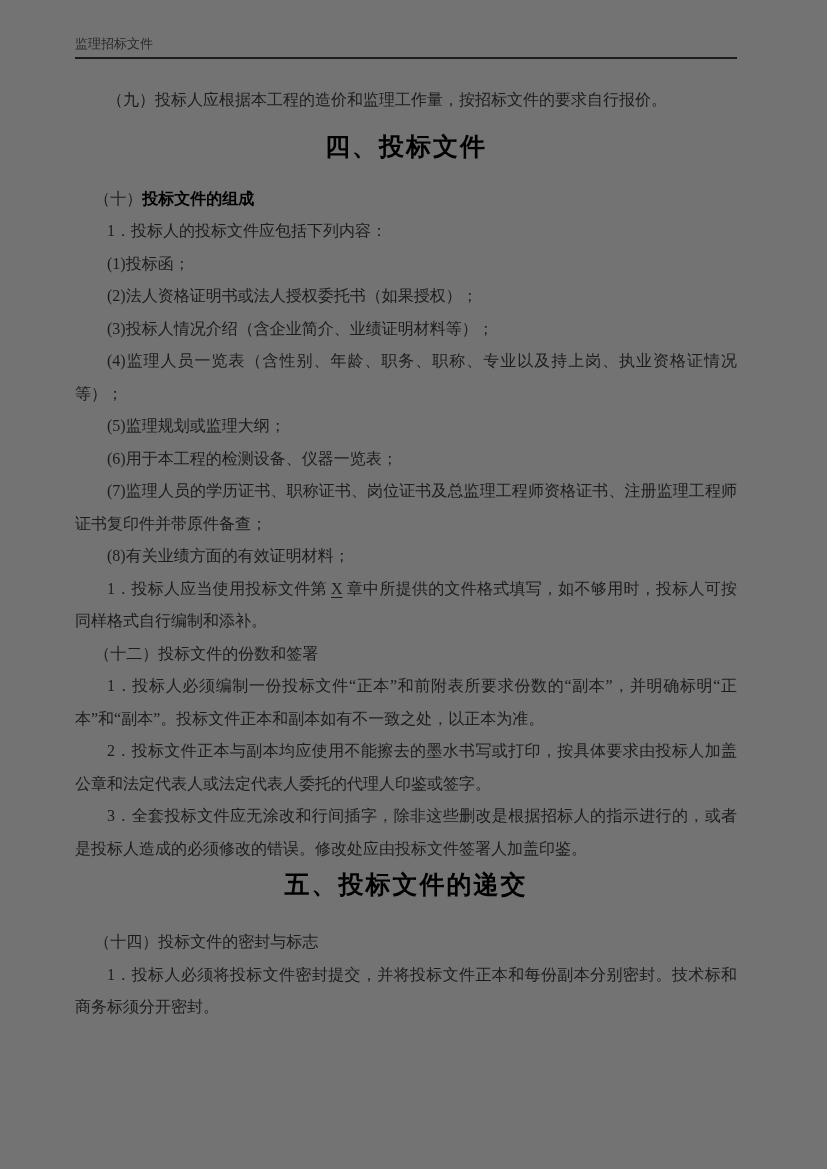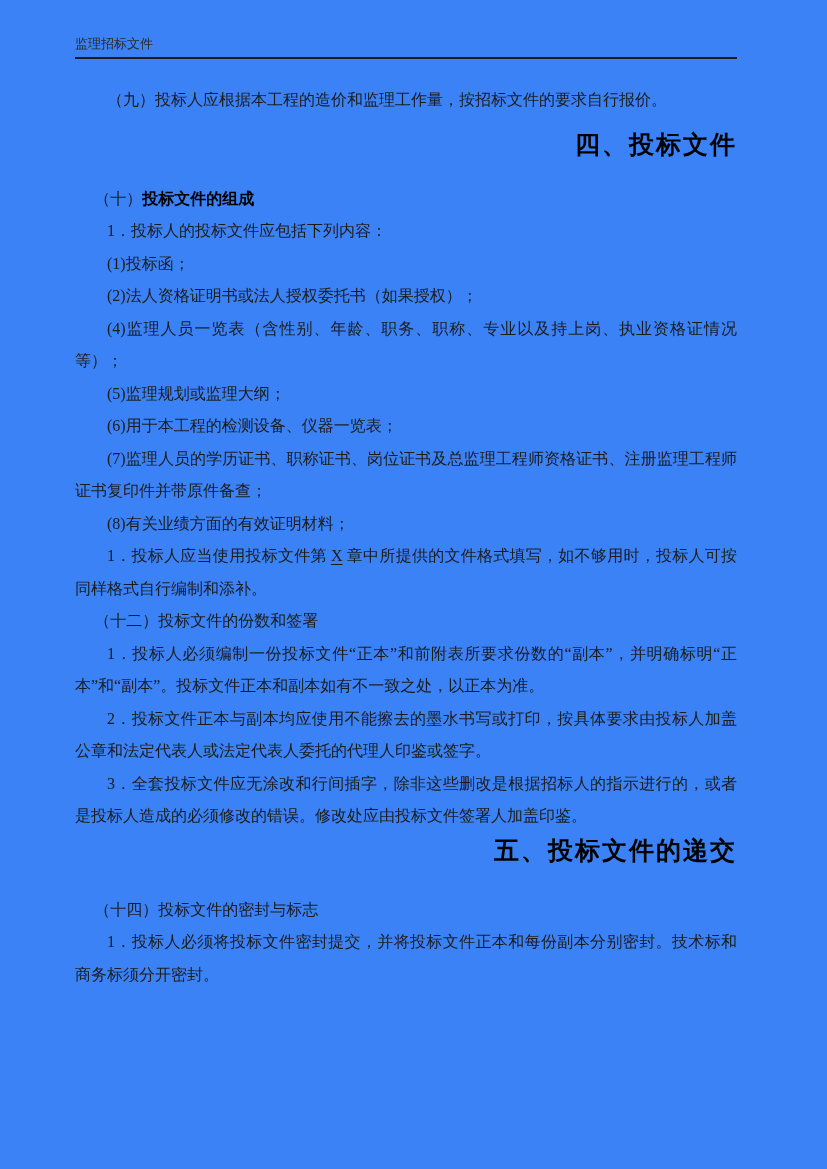--- a/index.html
+++ b/index.html
@@ -2,21 +2,21 @@
 <html><head>
 <meta charset="utf-8">
 <style>
   * { margin: 0; padding: 0; box-sizing: border-box; }
   html, body { background: #ffffff; }
   .page {
     position: relative;
     width: 827px;
     height: 1169px;
     margin: 0 auto;
-    background: #3b82f6;
+    background: #737373;
     overflow: hidden;
     font-family: "Liberation Serif", "DejaVu Serif", serif;
     color: #1c1c1c;
   }
   .page-header {
     margin: 36px 90px 0 75px;
     padding-bottom: 5px;
     border-bottom: 2px solid #1c1c1c;
     font-size: 13px;
     line-height: 16px;
@@ -31,26 +31,26 @@
   .para {
     text-indent: 2em;
   }
   .para-first {
     margin-top: 25px;
   }
   .clause-head {
     text-indent: 1.2em;
   }
   .chapter-heading {
-    font-family: Liberation Mono, monospace;
+    font-family: Liberation Serif, serif;
     font-weight: bold;
     font-size: 25px;
     line-height: 30px;
     letter-spacing: 2px;
-    text-align: right;
+    text-align: center;
     color: #000000;
   }
   .chapter-heading.h4 { margin-top: 15px; margin-bottom: 21px; }
   .chapter-heading.h5 { margin-top: 5px; margin-bottom: 26px; }
   .bold-title {
     font-family: Liberation Serif, serif;
     font-weight: bold;
     color: #000000;
   }
   .u-blank {
@@ -72,20 +72,21 @@
     <p class="para para-first">（九）投标人应根据本工程的造价和监理工作量，按招标文件的要求自行报价。</p>
 
     <div class="chapter-heading h4">四、投标文件</div>
 
     <p class="para clause-head"><span>（十）</span><span class="bold-title">投标文件的组成</span></p>
 
     <p class="para">1．投标人的投标文件应包括下列内容：</p>
 
     <p class="para">(1)投标函；</p>
     <p class="para">(2)法人资格证明书或法人授权委托书（如果授权）；</p>
+    <p class="para">(3)投标人情况介绍（含企业简介、业绩证明材料等）；</p>
     <p class="para">(4)监理人员一览表（含性别、年龄、职务、职称、专业以及持上岗、执业资格证情况等）；</p>
     <p class="para">(5)监理规划或监理大纲；</p>
     <p class="para">(6)用于本工程的检测设备、仪器一览表；</p>
     <p class="para">(7)监理人员的学历证书、职称证书、岗位证书及总监理工程师资格证书、注册监理工程师证书复印件并带原件备查；</p>
     <p class="para">(8)有关业绩方面的有效证明材料；</p>
 
     <p class="para"><span>1．投标人应当使用投标文件第 </span><span class="u-blank">X</span><span> 章中所提供的文件格式填写，如不够用时，投标人可按同样格式自行编制和添补。</span></p>
 
     <p class="para clause-head">（十二）投标文件的份数和签署</p>
 

